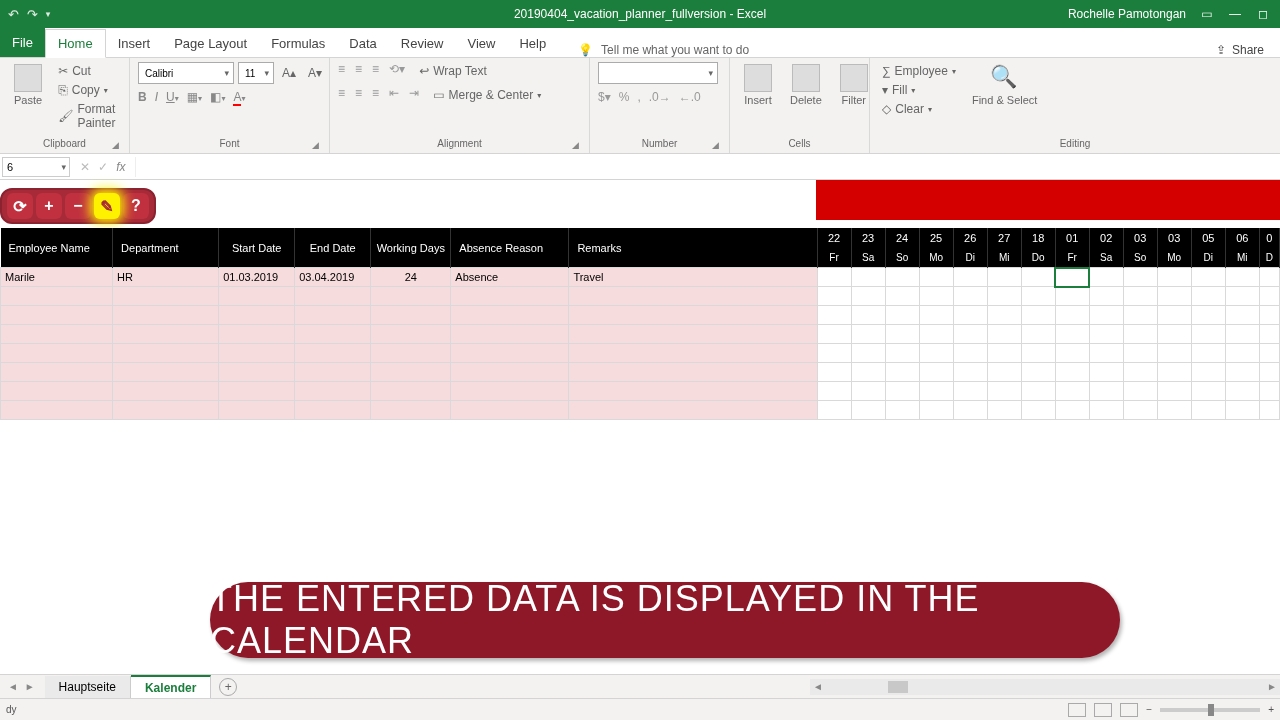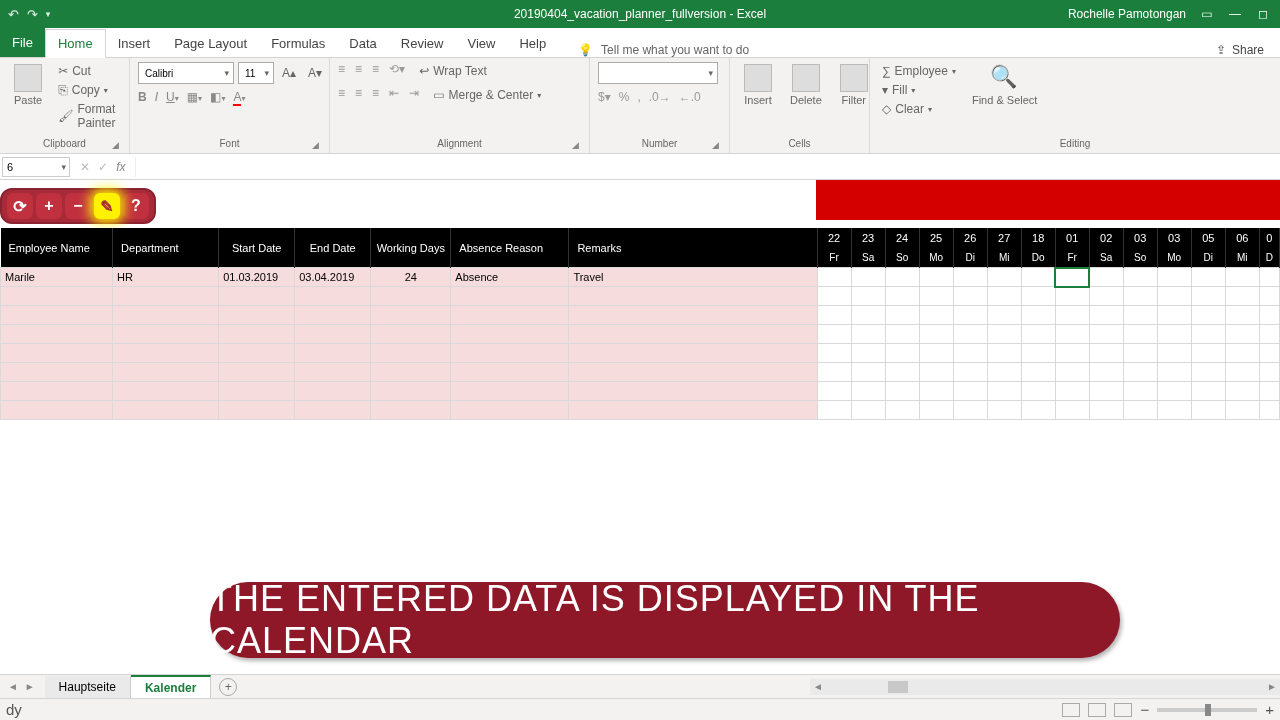--- a/index.html
+++ b/index.html
@@ -69,21 +69,21 @@
 .sheet-tab-bar { position: absolute; bottom: 22px; left: 0; right: 0; height: 24px; background: #f3f2f1; border-top: 1px solid #d4d4d4; display: flex; align-items: center; }
 .tab-nav { padding: 0 8px; color: #888; font-size: 10px; letter-spacing: 2px; }
 .sheet-tab { padding: 4px 14px; font-size: 12px; border-right: 1px solid #ccc; background: #eaeaea; }
 .sheet-tab.active { background: #fff; border-top: 2px solid #1b7e3c; font-weight: bold; color: #1b7e3c; }
 .add-sheet { margin-left: 8px; width: 18px; height: 18px; border: 1px solid #aaa; border-radius: 50%; display: flex; align-items: center; justify-content: center; font-size: 12px; color: #666; }
 .sheet-hscroll { margin-left: auto; width: 470px; height: 16px; background: #eaeaea; position: relative; display:flex; align-items:center; }
 .sheet-hscroll .thumb { position: absolute; left: 78px; width: 20px; height: 12px; background: #c8c8c8; }
 .sheet-hscroll .arrow { width: 16px; text-align: center; color:#888; font-size:10px; }
 
 
-.status-bar { position: absolute; bottom: 0; left: 0; right: 0; height: 22px; background: #f3f2f1; border-top: 1px solid #d4d4d4; display: flex; align-items: center; font-size: 15px; color: #555; padding: 0 6px; }
+.status-bar { position: absolute; bottom: 0; left: 0; right: 0; height: 22px; background: #f3f2f1; border-top: 1px solid #d4d4d4; display: flex; align-items: center; font-size: 10px; color: #555; padding: 0 6px; }
 .status-right { margin-left: auto; display: flex; align-items: center; gap: 8px; }
 .view-btn { width: 18px; height: 14px; border: 1px solid #aaa; }
 .zoom-slider { width: 100px; height: 4px; background: #ccc; position: relative; }
 .zoom-slider .zthumb { position: absolute; left: 48px; top: -4px; width: 6px; height: 12px; background: #888; }
 
 .ic { font-family: Arial; }
 </style>
 </head>
 <body>
 

